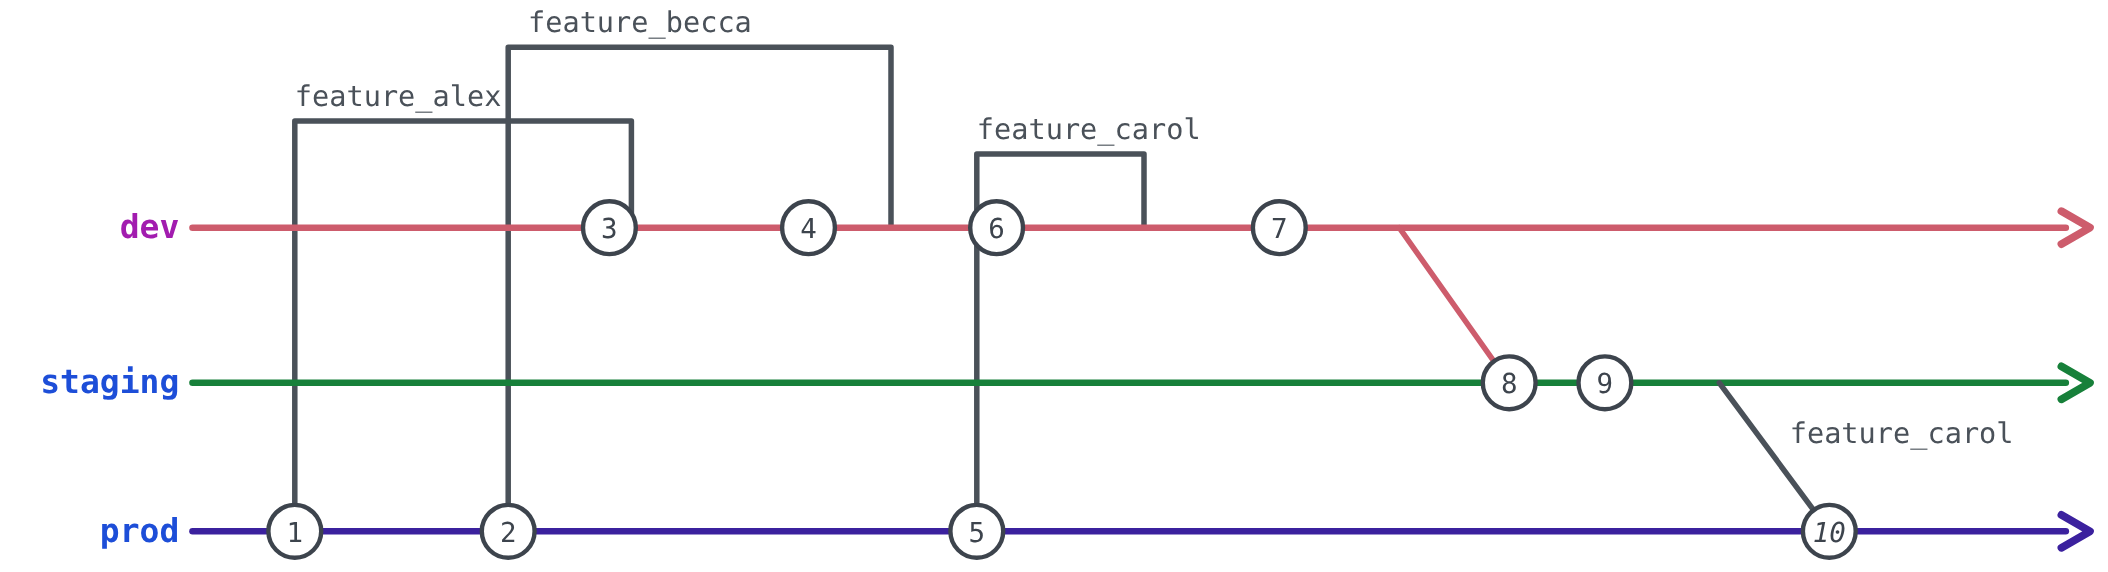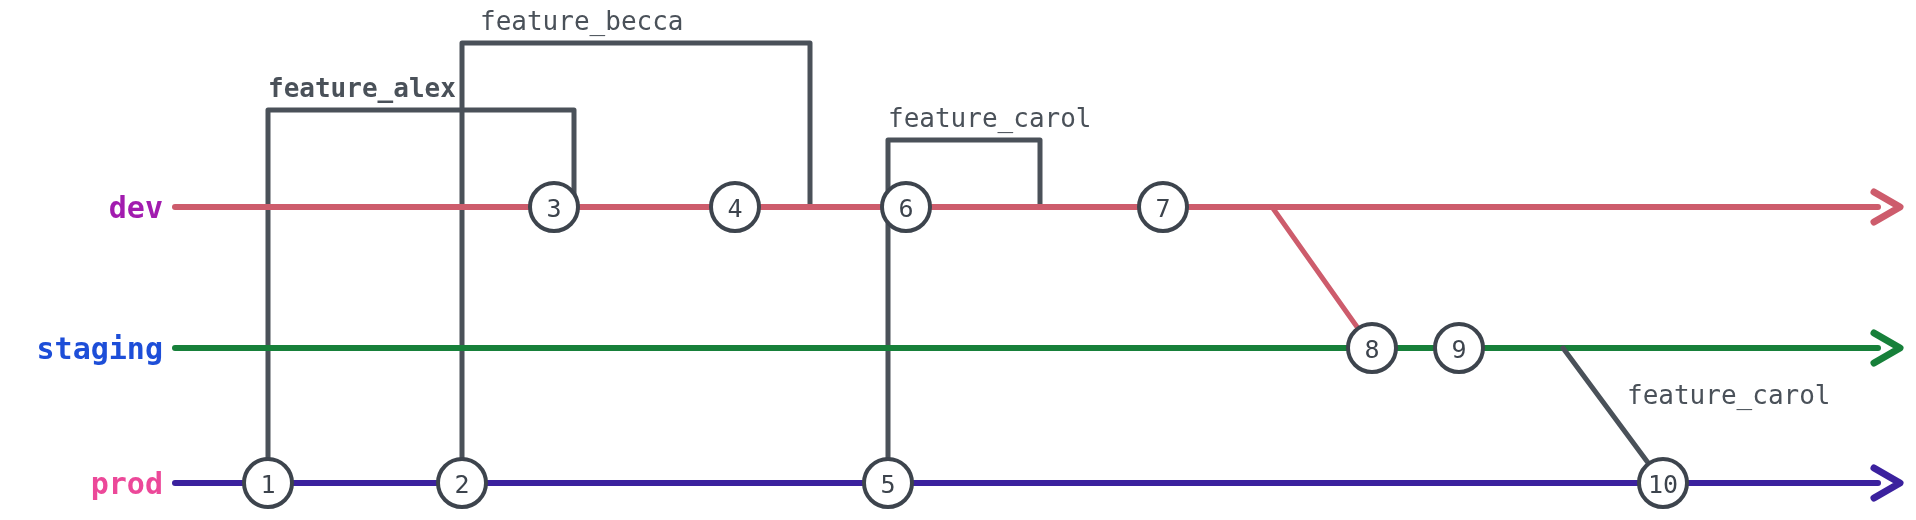--- a/index.html
+++ b/index.html
@@ -74,39 +74,39 @@
         <circle cx="1163" cy="207" r="24" fill="#ffffff" stroke="#3d444d" stroke-width="4"></circle>
         <circle cx="1372" cy="348" r="24" fill="#ffffff" stroke="#3d444d" stroke-width="4"></circle>
         <circle cx="1459" cy="348" r="24" fill="#ffffff" stroke="#3d444d" stroke-width="4"></circle>
         <circle cx="1663" cy="483" r="24" fill="#ffffff" stroke="#3d444d" stroke-width="4"></circle>
       </g>
   </svg>
 
   <div id="lane-label-layer">
       <div class="lane-label" style="left: 163px; top: 207px; color: #a21caf;">dev</div>
       <div class="lane-label" style="left: 163px; top: 348px; color: #1d4ed8;">staging</div>
-      <div class="lane-label" style="left: 163px; top: 483px; color: #ec4899;">prod</div>
+      <div class="lane-label" style="left: 163px; top: 483px; color: #1d4ed8;">prod</div>
     </div>
   <div id="branch-label-layer">
-      <div class="branch-label" style="left: 268px; top: 103px; font-weight: bold;">feature_alex</div>
+      <div class="branch-label" style="left: 268px; top: 103px;">feature_alex</div>
       <div class="branch-label" style="left: 480px; top: 36px;">feature_becca</div>
       <div class="branch-label" style="left: 888px; top: 133px;">feature_carol</div>
       <div class="branch-label" style="left: 1627px; top: 410px;">feature_carol</div>
     </div>
   <div id="node-label-layer">
       <div class="node-label" style="left: 268px; top: 484px;">1</div>
       <div class="node-label" style="left: 462px; top: 484px;">2</div>
       <div class="node-label" style="left: 554px; top: 208px;">3</div>
       <div class="node-label" style="left: 735px; top: 208px;">4</div>
       <div class="node-label" style="left: 888px; top: 484px;">5</div>
       <div class="node-label" style="left: 906px; top: 208px;">6</div>
       <div class="node-label" style="left: 1163px; top: 208px;">7</div>
       <div class="node-label" style="left: 1372px; top: 349px;">8</div>
       <div class="node-label" style="left: 1459px; top: 349px;">9</div>
-      <div class="node-label" style="left: 1663px; top: 484px;">10</div>
+      <div class="node-label" style="left: 1663px; top: 484px; font-style: italic;">10</div>
     </div>
   <div id="hit-layer">
       <div class="node-hit" style="left: 268px; top: 483px; width: 48px; height: 48px;"></div>
       <div class="node-hit" style="left: 462px; top: 483px; width: 48px; height: 48px;"></div>
       <div class="node-hit" style="left: 554px; top: 207px; width: 48px; height: 48px;"></div>
       <div class="node-hit" style="left: 735px; top: 207px; width: 48px; height: 48px;"></div>
       <div class="node-hit" style="left: 888px; top: 483px; width: 48px; height: 48px;"></div>
       <div class="node-hit" style="left: 906px; top: 207px; width: 48px; height: 48px;"></div>
       <div class="node-hit" style="left: 1163px; top: 207px; width: 48px; height: 48px;"></div>
       <div class="node-hit" style="left: 1372px; top: 348px; width: 48px; height: 48px;"></div>

